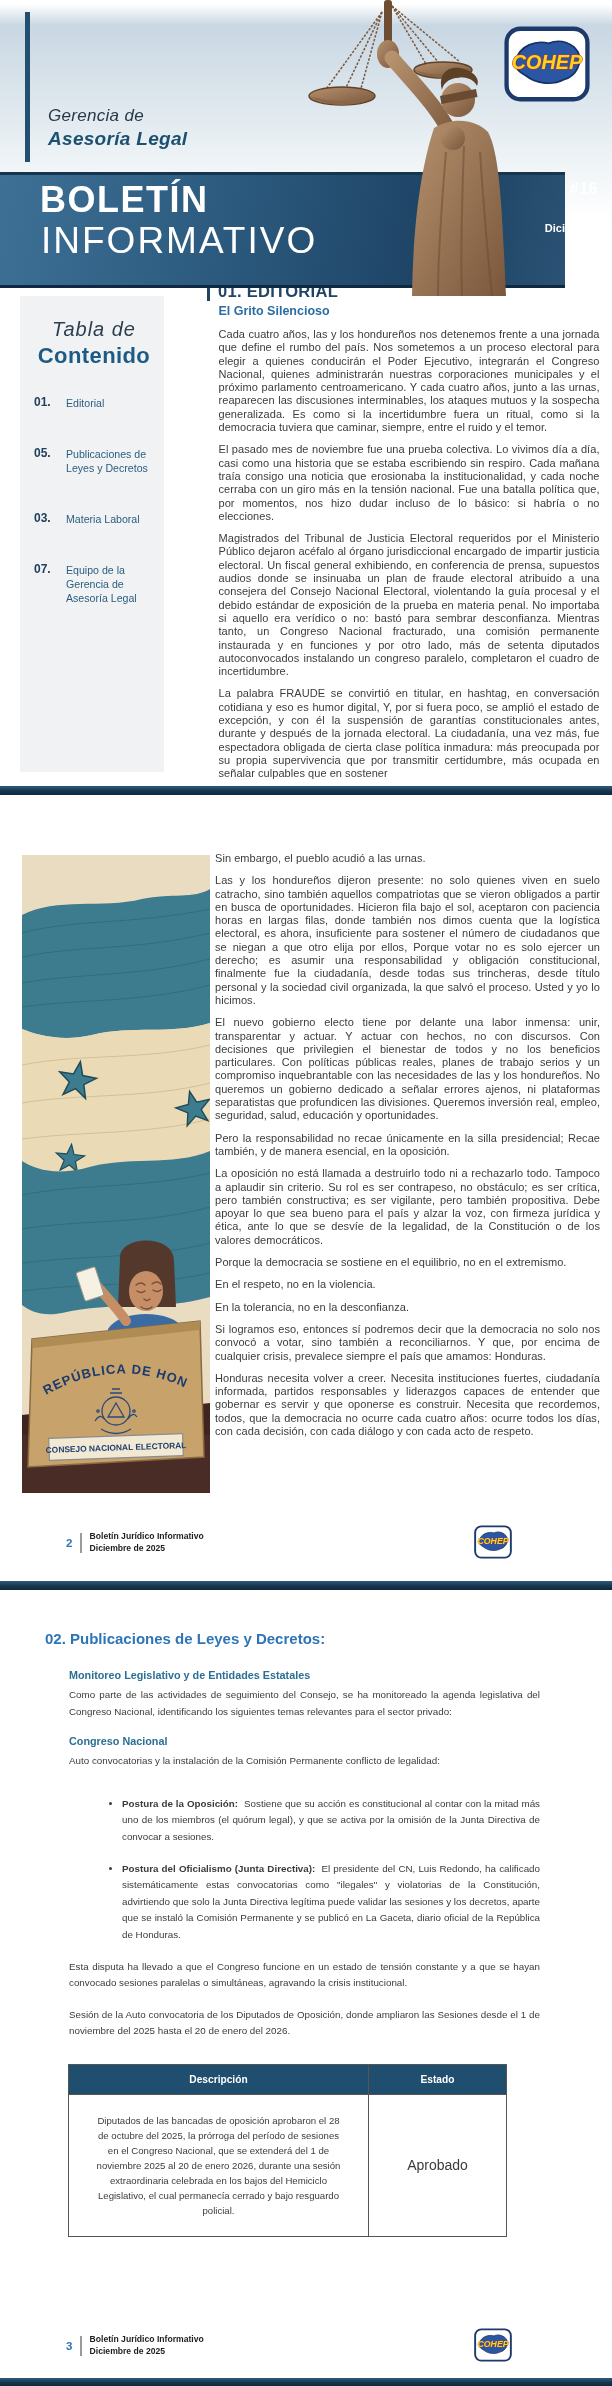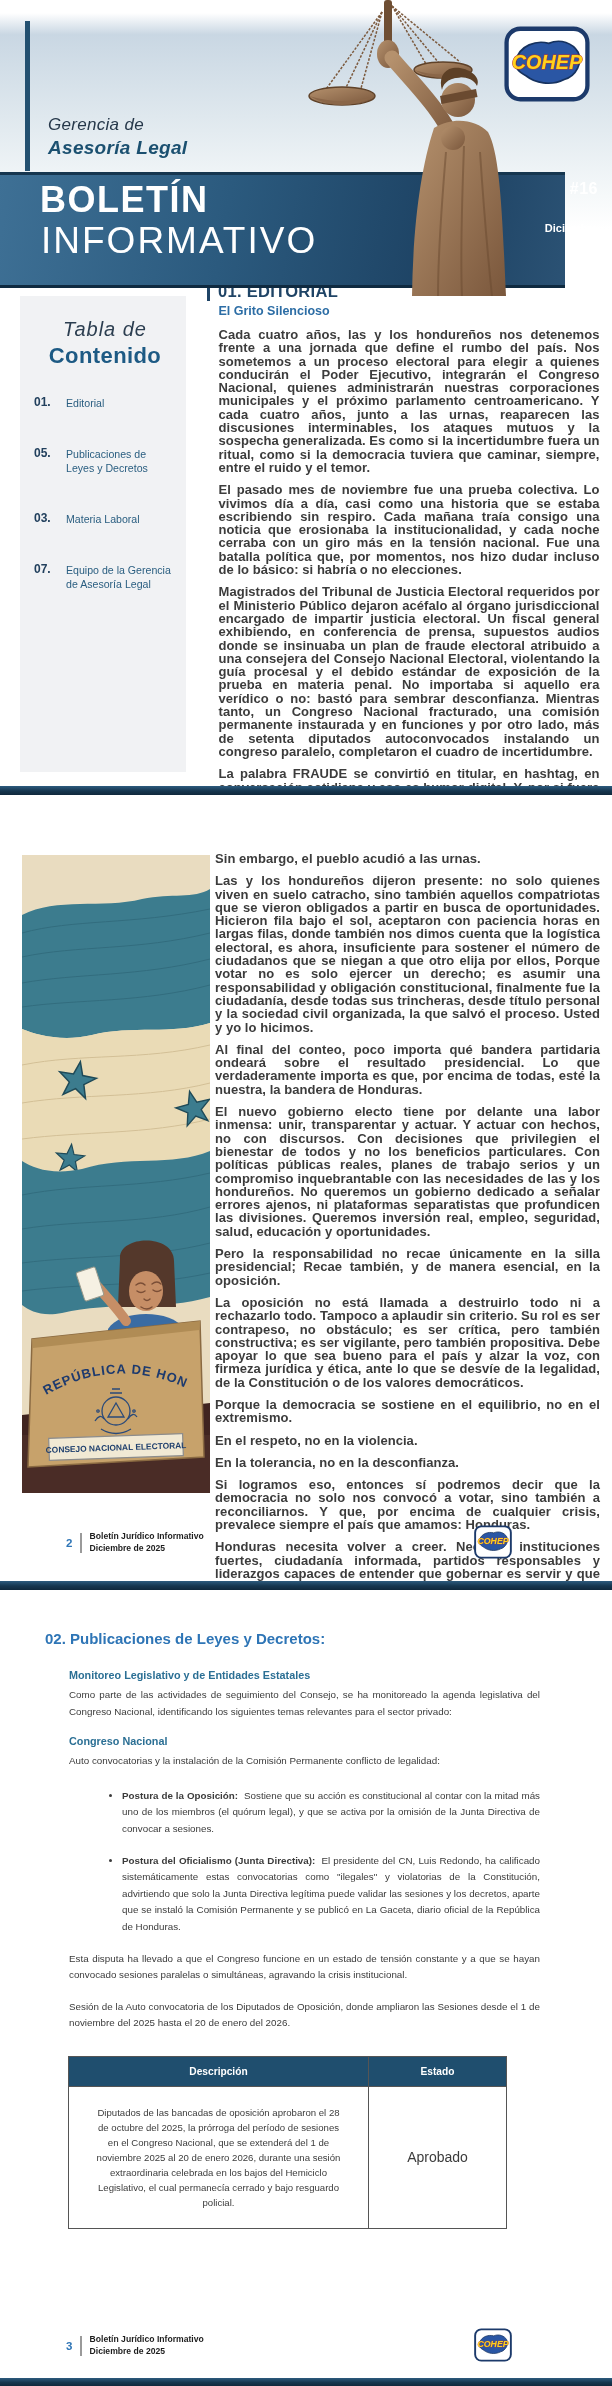--- a/index.html
+++ b/index.html
@@ -9,72 +9,72 @@
     -webkit-font-smoothing:antialiased;
   }
   svg text{font-family:"Liberation Sans", sans-serif;}
   .page{position:absolute;left:0;width:612px;background:#fff;overflow:hidden;}
   #page1{top:0;height:795px;}
   #page2{top:795px;height:795px;}
   #page3{top:1590px;height:796px;}
   .band{position:absolute;left:0;bottom:0;width:612px;height:9px;
     background:linear-gradient(180deg,#2d5b7e 0%,#16364f 55%,#10283c 100%);}
   
-  .hero{position:absolute;left:0;top:13px;width:612px;height:216px;
+  .hero{position:absolute;left:0;top:4px;width:612px;height:216px;
     background:linear-gradient(180deg,#ffffff 0%,#c9d7e3 10%,#dfe8ee 48%,#f6f9fa 85%,#ffffff 100%);}
   .hero-bar{position:absolute;left:25px;top:8px;width:5px;height:150px;background:#235070;}
   .dept{position:absolute;left:48px;top:102px;}
   .dept-1{font-size:17px;font-style:italic;color:#26384a;letter-spacing:.3px;}
   .dept-2{font-size:19px;font-style:italic;font-weight:800;color:#1b5070;margin-top:2px;letter-spacing:.3px;}
   .statue{position:absolute;left:296px;top:0;width:212px;height:296px;z-index:5;}
   .cohep{display:block;}
   .logo-lg{position:absolute;left:504px;top:26px;width:86px;height:76px;z-index:6;}
   
   .banner{position:absolute;left:0;top:172px;width:565px;height:116px;box-sizing:border-box;
     background:linear-gradient(100deg,#3e7095 0%,#2b5a7e 40%,#1d4263 78%,#2b5274 100%);
     border-top:3px solid #16364f;border-bottom:3px solid #0f2a40;z-index:2;}
   .bt1{position:absolute;left:40px;top:4px;font-size:36px;font-weight:800;color:#fff;letter-spacing:1.5px;}
   .bt2{position:absolute;left:41px;top:45px;font-size:37px;font-weight:400;color:#fff;letter-spacing:2px;}
   .issue{position:absolute;right:14px;top:8px;text-align:right;color:#fff;z-index:6;}
   .issue-num{font-size:16px;font-weight:800;letter-spacing:.5px;}
   .issue-month{margin-top:24px;font-size:11px;font-weight:700;}
   .issue-year{font-size:11px;font-weight:700;}
   
-  .toc{position:absolute;left:20px;top:296px;width:166px;height:476px;background:#f1f2f4;
+  .toc{position:absolute;left:20px;top:296px;width:144px;height:476px;background:#f1f2f4;
     box-sizing:border-box;padding:22px 10px 0 14px;}
   .toc-t1{text-align:center;font-style:italic;font-size:20px;color:#2c3e50;letter-spacing:1px;}
   .toc-t2{text-align:center;font-size:22px;font-weight:800;color:#1d5a84;letter-spacing:.4px;margin-top:2px;}
   .toc-items{margin-top:26px;}
   .toc-item{display:flex;gap:9px;margin-bottom:36px;}
   .toc-num{font-weight:800;font-size:12px;color:#22405d;min-width:23px;}
   .toc-label{font-size:10.6px;color:#2a5e80;line-height:14px;padding-top:1px;}
   
   .editorial{position:absolute;left:207px;top:282px;width:393px;}
   .editorial h2{margin:0 0 3px;font-size:16.5px;font-weight:800;color:#1f4466;
     border-left:3.5px solid #1f4466;padding-left:8px;letter-spacing:.3px;}
   .editorial h3{margin:0 0 10px 11.5px;font-size:12.5px;font-weight:700;color:#2c6da5;}
-  .bodyp{margin:0 0 9px 11.5px;width:381px;font-size:13px;line-height:13.3px;
-    text-align:justify;color:#3c3c3c;letter-spacing:.05px;font-weight:bold;}
+  .bodyp{margin:0 0 9px 11.5px;width:381px;font-size:11px;line-height:13.3px;
+    text-align:justify;color:#3c3c3c;letter-spacing:.05px;}
   .editorial2{position:absolute;left:215px;top:57px;width:385px;}
   .editorial2 .bodyp{margin-left:0;width:385px;}
   
   .illus{position:absolute;left:22px;top:60px;width:188px;height:638px;}
   
   .pfooter{position:absolute;display:flex;align-items:center;gap:8px;}
   .pnum{color:#2e75b6;font-weight:800;font-size:11.5px;}
   .fsep{width:1.2px;height:20px;background:#9a9a9a;}
   .ftext{font-size:8.6px;font-weight:700;color:#1d1d1d;line-height:11.5px;}
   .logo-sm{position:absolute;width:38px;height:34px;}
   
   .pub{position:absolute;left:45px;top:40px;width:495px;}
   .pub h1{margin:0 0 22px;font-size:15px;font-weight:800;color:#2e75b6;}
   .pub h4{margin:0 0 6px 24px;font-size:10.8px;font-weight:700;color:#2b6f94;}
   .pub p{margin:0 0 15px 24px;width:471px;font-size:9.8px;line-height:16.6px;
     text-align:justify;color:#3b3b3b;}
-  .pub p.lead-p{margin-bottom:18px;}
+  .pub p.lead-p{margin-bottom:26px;}
   .pub ul{margin:14px 0 4px 60px;padding-left:17px;width:418px;list-style:disc;}
   .pub li{margin-bottom:15px;font-size:9.8px;line-height:16.6px;text-align:justify;color:#3b3b3b;}
   .pub li::marker{color:#3b3b3b;}
   .blead{font-weight:800;margin-right:3px;}
   table.status-table{margin:24px 0 0 23px;border-collapse:collapse;width:439px;}
   .status-table th{background:#1f4e6e;color:#fff;font-size:10.2px;font-weight:700;
     padding:9px 6px;border:1px solid #555;}
   .status-table th.c-desc{width:287px;margin-top:41px;}
   .status-table td{border:1px solid #555;vertical-align:middle;color:#3c3c3c;}
   .status-table td.desc{padding:18px 24px;font-size:9.6px;line-height:15px;text-align:center;}
@@ -255,21 +255,20 @@
           <rect x="-67" y="-11" width="134" height="22" fill="#f1e9d4" stroke="#8c8c8c" stroke-width="1.2"></rect>
           <text y="3.5" text-anchor="middle" font-size="8.4" font-weight="bold" fill="#20406e">CONSEJO NACIONAL ELECTORAL</text>
         </g>
       </g>
     </svg>
   </figure>
 
   <section class="editorial2">
     <p class="bodyp">Sin embargo, el pueblo acudió a las urnas.</p>
     <p class="bodyp">Las y los hondureños dijeron presente: no solo quienes viven en suelo catracho, sino también aquellos compatriotas que se vieron obligados a partir en busca de oportunidades. Hicieron fila bajo el sol, aceptaron con paciencia horas en largas filas, donde también nos dimos cuenta que la logística electoral, es ahora, insuficiente para sostener el número de ciudadanos que se niegan a que otro elija por ellos, Porque votar no es solo ejercer un derecho; es asumir una responsabilidad y obligación constitucional, finalmente fue la ciudadanía, desde todas sus trincheras, desde título personal y la sociedad civil organizada, la que salvó el proceso. Usted y yo lo hicimos.</p>
-    <p class="bodyp">Al final del conteo, poco importa qué bandera partidaria ondeará sobre el resultado presidencial. Lo que verdaderamente importa es que, por encima de todas, esté la nuestra, la bandera de Honduras.</p>
     <p class="bodyp">El nuevo gobierno electo tiene por delante una labor inmensa: unir, transparentar y actuar. Y actuar con hechos, no con discursos. Con decisiones que privilegien el bienestar de todos y no los beneficios particulares. Con políticas públicas reales, planes de trabajo serios y un compromiso inquebrantable con las necesidades de las y los hondureños. No queremos un gobierno dedicado a señalar errores ajenos, ni plataformas separatistas que profundicen las divisiones. Queremos inversión real, empleo, seguridad, salud, educación y oportunidades.</p>
     <p class="bodyp">Pero la responsabilidad no recae únicamente en la silla presidencial; Recae también, y de manera esencial, en la oposición.</p>
     <p class="bodyp">La oposición no está llamada a destruirlo todo ni a rechazarlo todo. Tampoco a aplaudir sin criterio. Su rol es ser contrapeso, no obstáculo; es ser crítica, pero también constructiva; es ser vigilante, pero también propositiva. Debe apoyar lo que sea bueno para el país y alzar la voz, con firmeza jurídica y ética, ante lo que se desvíe de la legalidad, de la Constitución o de los valores democráticos.</p>
     <p class="bodyp">Porque la democracia se sostiene en el equilibrio, no en el extremismo.</p>
     <p class="bodyp">En el respeto, no en la violencia.</p>
     <p class="bodyp">En la tolerancia, no en la desconfianza.</p>
     <p class="bodyp">Si logramos eso, entonces sí podremos decir que la democracia no solo nos convocó a votar, sino también a reconciliarnos. Y que, por encima de cualquier crisis, prevalece siempre el país que amamos: Honduras.</p>
     <p class="bodyp">Honduras necesita volver a creer. Necesita instituciones fuertes, ciudadanía informada, partidos responsables y liderazgos capaces de entender que gobernar es servir y que oponerse es construir. Necesita que recordemos, todos, que la democracia no ocurre cada cuatro años: ocurre todos los días, con cada decisión, con cada diálogo y con cada acto de respeto.</p>
   </section>
 

